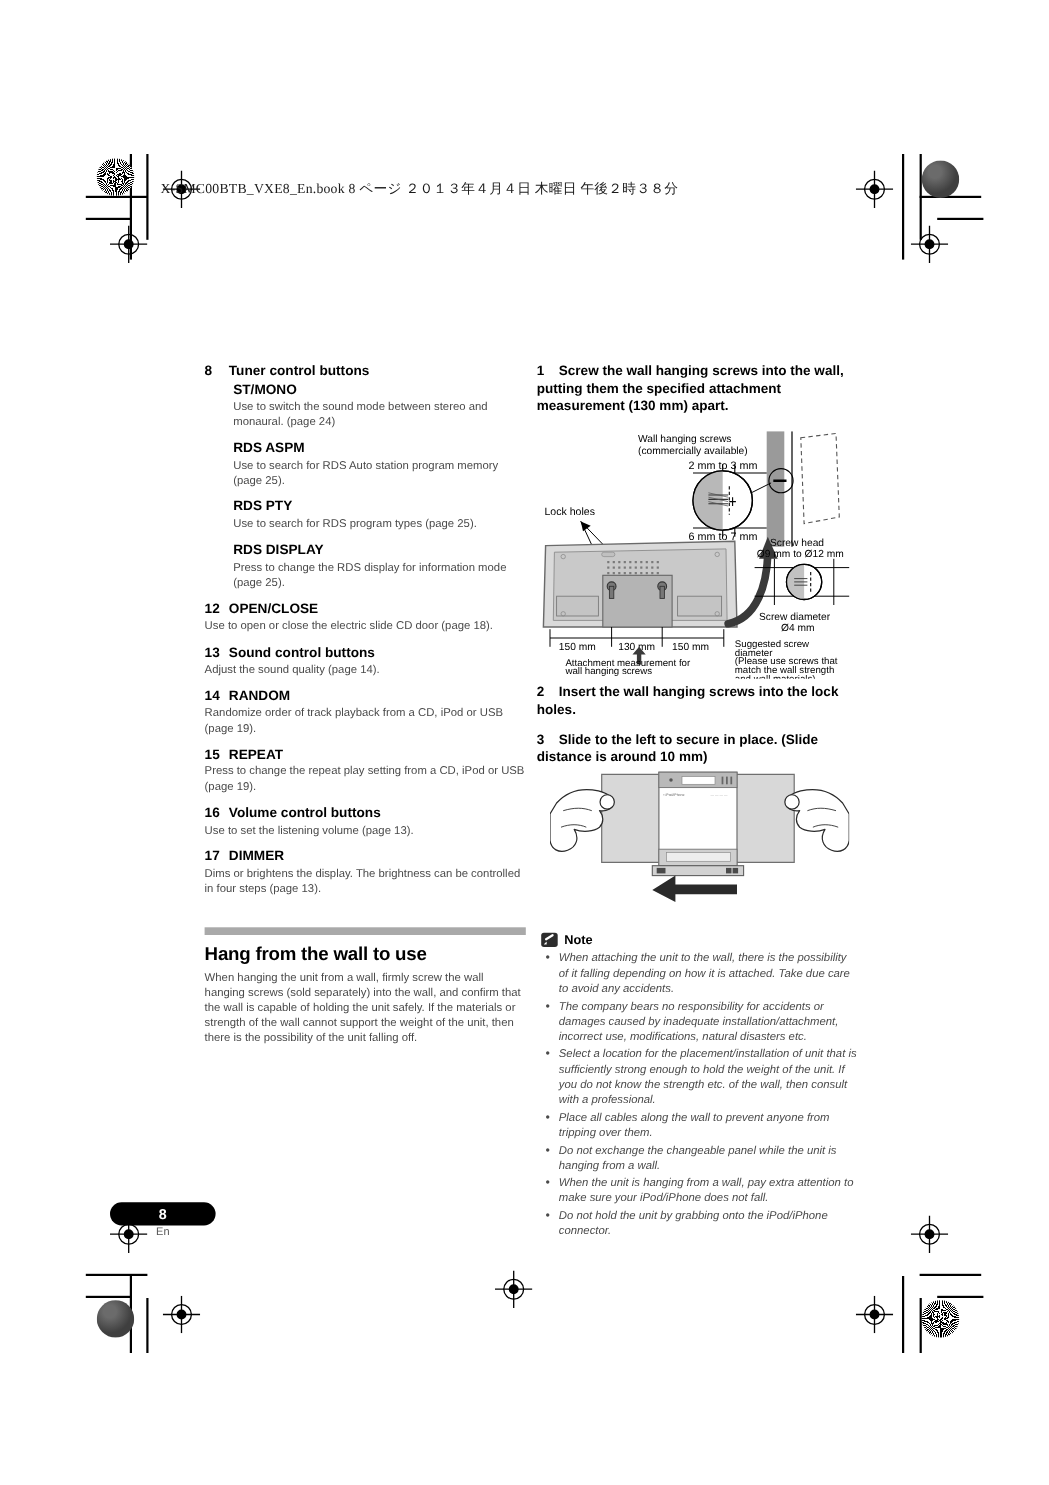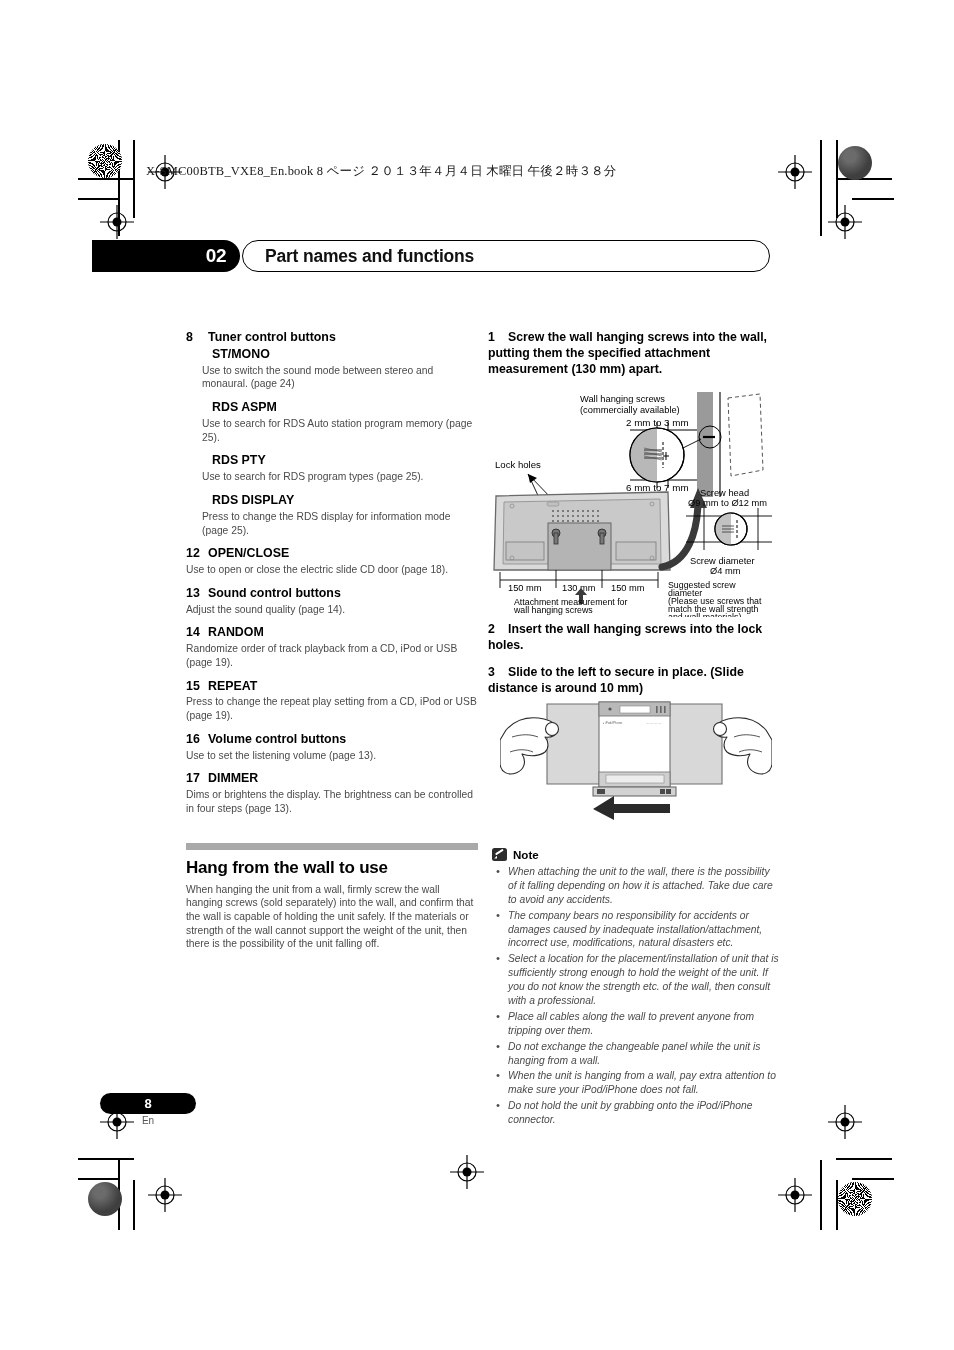--- a/index.html
+++ b/index.html
@@ -61,21 +61,21 @@
   .item-head .txt{display:block;}
   .sub-head{
     font-size:12.4px;font-weight:bold;color:#000;
     margin:6px 0 1px 26px;line-height:1.28;
   }
   .sub-head.first{margin-top:0;}
   .body-txt{
     font-size:10.3px;color:#4a4a4a;line-height:1.33;
     margin:0 0 9px 0;
   }
-  .body-txt.ind{margin-left:16px;}
+  .body-txt.ind{margin-left:26px;}
   .body-txt.last{margin-bottom:0;}
 
   
   .sec-rule{height:7px;background:#a9a9a9;margin:27px 0 8px 0;}
   .sec-title{font-size:17px;font-weight:bold;color:#000;margin:0 0 5px 0;letter-spacing:-0.2px;}
 
   
   .step{
     font-size:12.3px;font-weight:bold;color:#000;line-height:1.3;
     margin:0 0 11px 0;
@@ -226,24 +226,20 @@
     <svg width="34" height="34" viewBox="0 0 34 34">
       <line x1="0" y1="17" x2="34" y2="17" stroke="#000" stroke-width="1.2"></line>
       <line x1="17" y1="0" x2="17" y2="34" stroke="#000" stroke-width="1.2"></line>
       <circle cx="17" cy="17" r="9" fill="none" stroke="#000" stroke-width="1.2"></circle>
       <circle cx="17" cy="17" r="4.5" fill="#000"></circle>
     </svg>
   </div>
 
   <div class="filepath">X-SMC00BTB_VXE8_En.book   8 ページ   ２０１３年４月４日   木曜日   午後２時３８分</div>
 
-  <div class="chapter-bar">
-    <div class="chapter-num">02</div>
-    <div class="chapter-title-pill">Part names and functions</div>
-  </div>
 
   <div class="col col-left">
 
     <div class="item-head">
       <span class="num">8</span>
       <span class="txt">Tuner control buttons</span>
     </div>
     <div class="sub-head first">ST/MONO</div>
     <div class="body-txt ind">Use to switch the sound mode between stereo and monaural. (page 24)</div>
 

